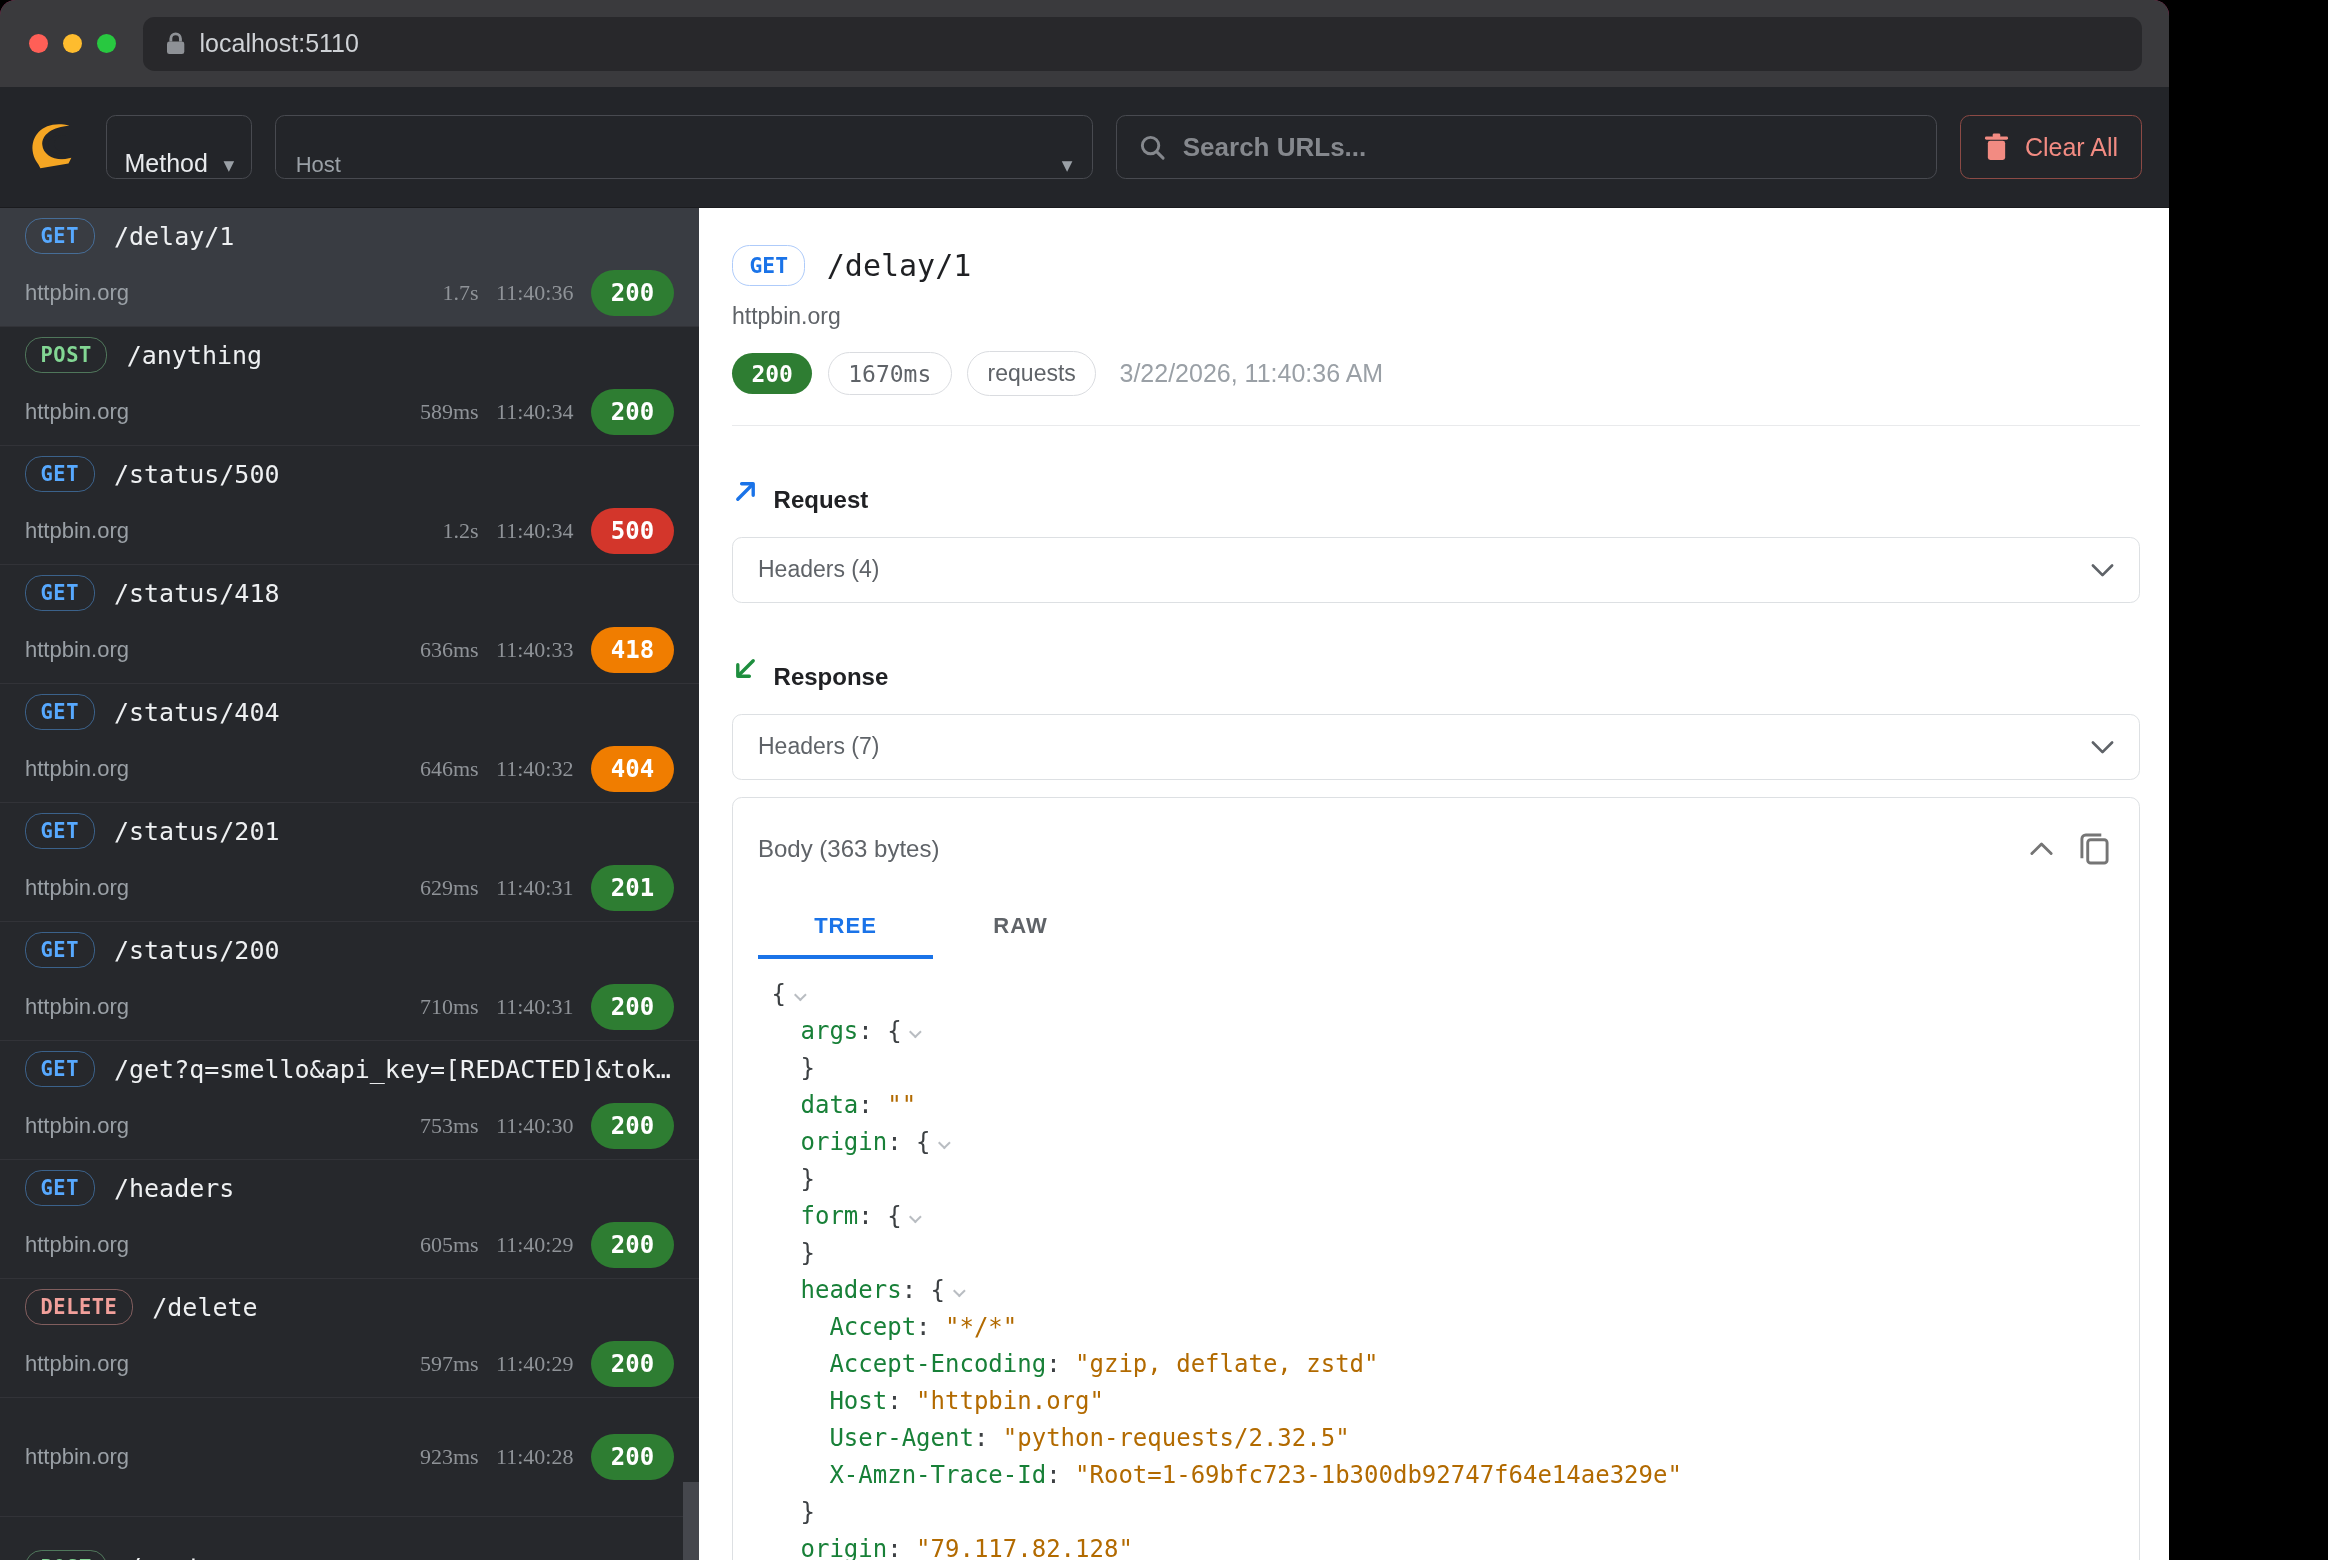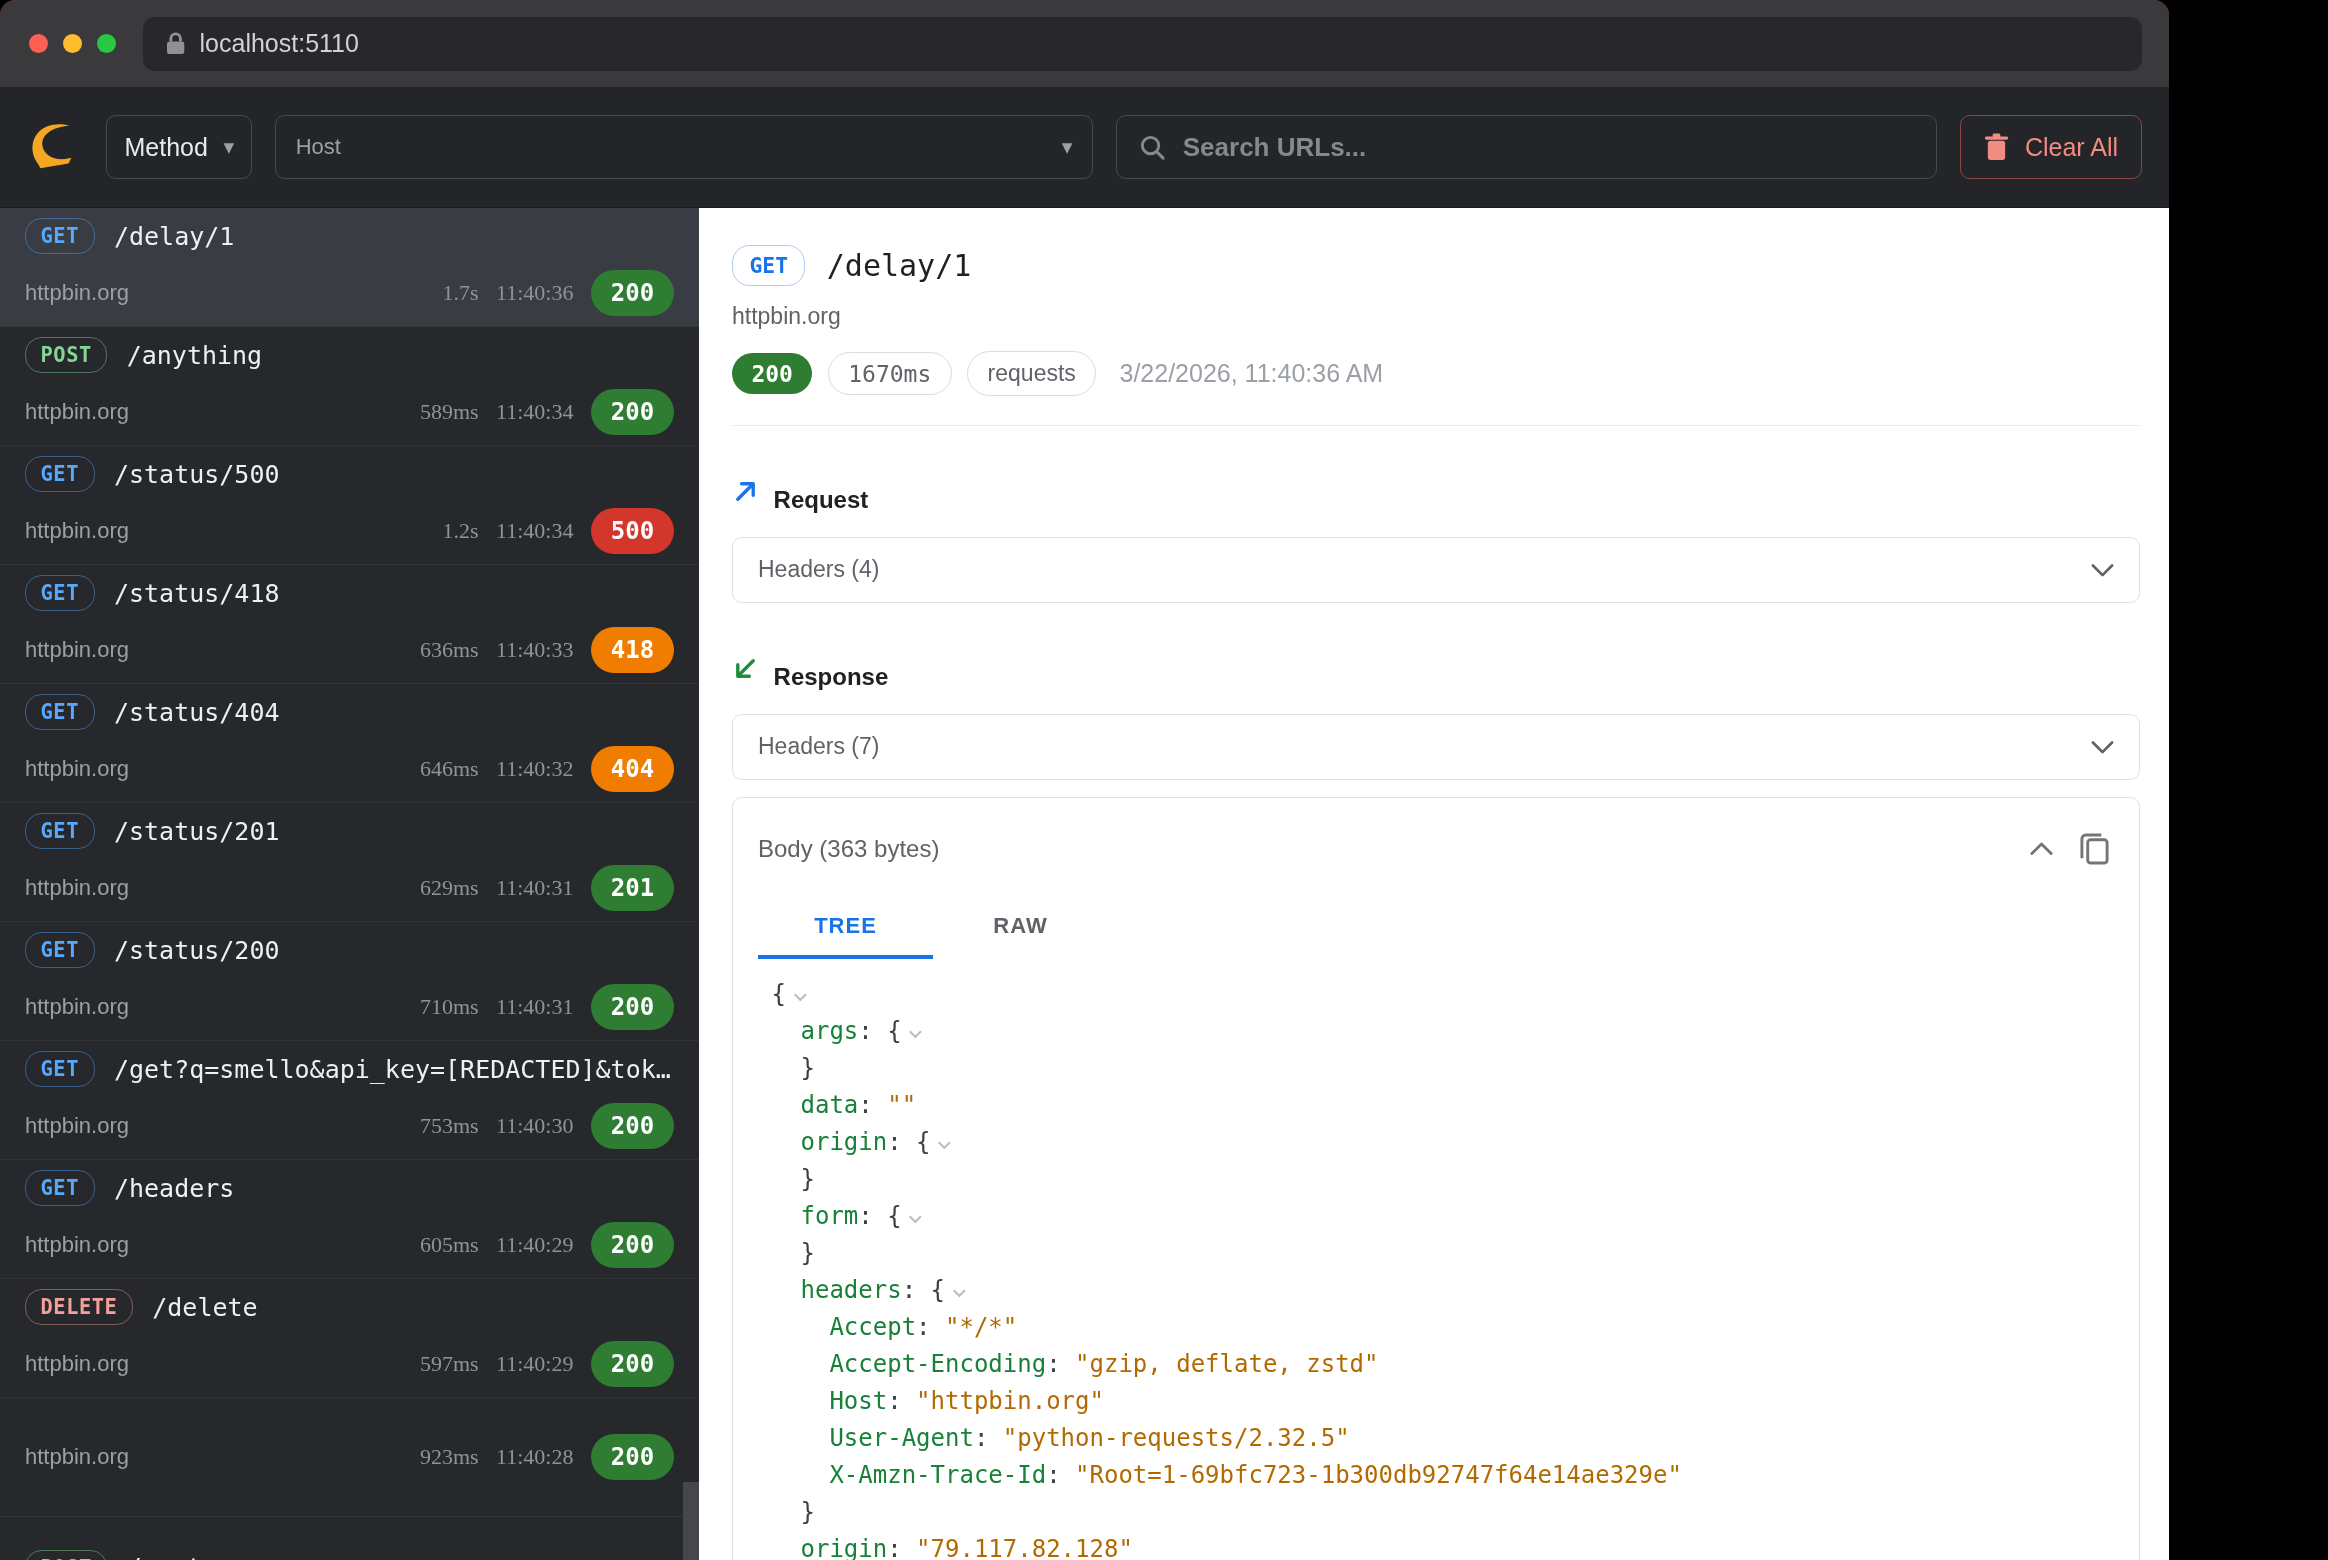--- a/index.html
+++ b/index.html
@@ -16,21 +16,21 @@
   .urlbar { flex:1; margin-right:27px; height:54px; background:#28282b; border-radius:11.6px;
     display:flex; align-items:center; padding:0 21.3px; gap:13.6px; }
   .urlbar .lock { flex:none; }
   .urlbar span { color:#cfd2d6; font-size:25px; }
 
   
   .toolbar { height:121px; background:#232529; border-bottom:1px solid #1a1b1e;
     display:flex; align-items:center; padding:0 27px 0 21.3px; gap:23px; flex:none; }
   .logo { width:62px; height:62px; flex:none; }
   .select { height:64px; border:1.5px solid #484a50; border-radius:9.7px; color:#e8eaed;
-    font-size:25px; display:flex; align-items:center; padding:0 19.4px; gap:15.5px; cursor:pointer; }
+    font-size:25px; display:flex; align-items:flex-end; padding:0 19.4px; gap:15.5px; cursor:pointer; }
   .select.method { width:146px; justify-content:center; }
   .select.host { width:204px; justify-content:space-between; }
   .caret { color:#9aa0a6; font-size:21.3px; }
   .search { flex:1; height:64px; border:1.5px solid #484a50; border-radius:9.7px;
     display:flex; align-items:center; padding:0 21.3px; gap:15.5px; }
   .search input { background:transparent; border:none; outline:none; color:#e8eaed;
     font-size:26px; width:100%; font-family:"Liberation Sans",sans-serif;font-weight:bold; }
   .search input::placeholder { color:#85888d; }
   .clear-all { height:64px; border:1.5px solid #8c4a45; border-radius:9.7px; background:transparent;
     color:#f28b82; font-size:25px; display:flex; align-items:center; gap:15.5px; padding:0 23px;

